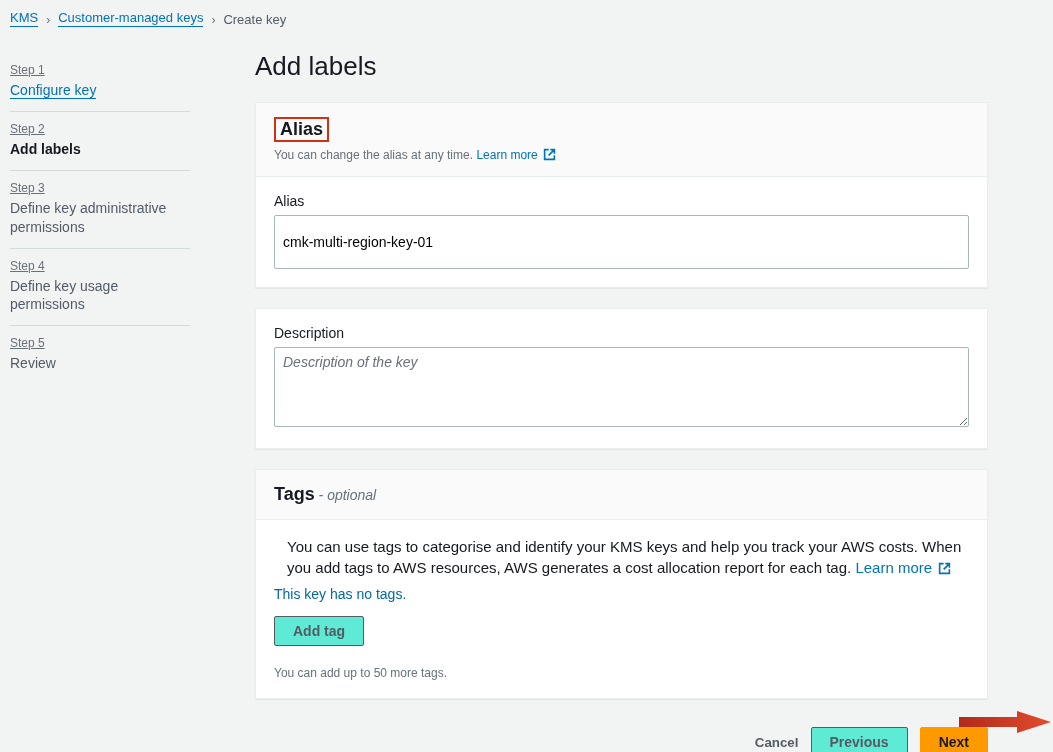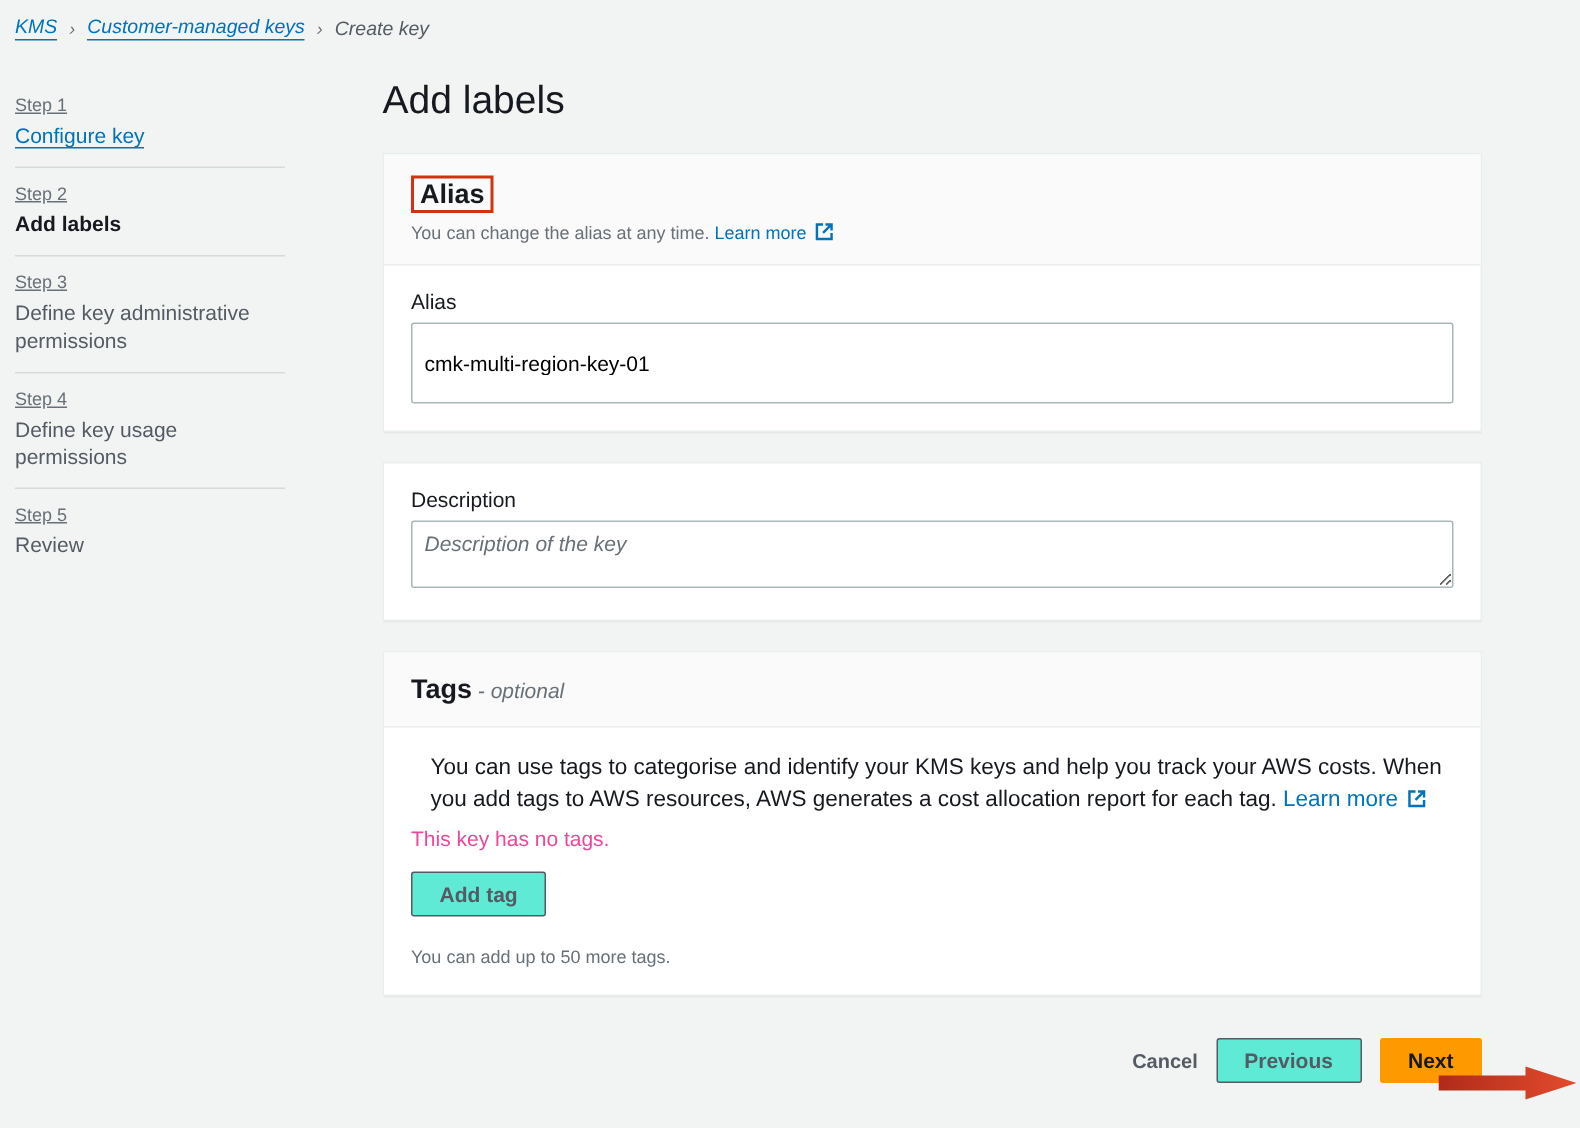--- a/index.html
+++ b/index.html
@@ -8,25 +8,24 @@
       background: #f2f3f3;
       color: #16191f;
       font-size: 14px;
       width: 1053px;
       height: 752px;
       overflow: hidden;
       position: relative;
     }
     .breadcrumb {
       display: flex;
-      align-items: center;
+      align-items: flex-end;
       gap: 8px;
       padding: 10px 10px 6px 10px;
       font-size: 13px;
-      font-style: italic;
     }
     .breadcrumb a {
       color: #0073bb;
       text-decoration: none;
       border-bottom: 1px solid #0073bb;
       padding-bottom: 1px;
     }
     .breadcrumb .chev {
       color: #687078;
       font-size: 12px;
@@ -135,33 +134,33 @@
     textarea {
       width: 100%;
       padding: 6px 8px;
       font-size: 14px;
       border: 1px solid #aab7b8;
       border-radius: 2px;
       font-family: inherit;
       font-style: italic;
       color: #687078;
       resize: vertical;
-      height: 45px;
+      height: 80px;
     }
     textarea::placeholder { color: #687078; font-style: italic; }
     .tags-desc {
       font-size: 15px;
       color: #16191f;
       line-height: 1.4;
       margin-bottom: 8px;
       margin-left: 13px;
     }
     .tags-empty {
       font-size: 14px;
-      color: #ec4899;
+      color: #0369a1;
       margin-bottom: 14px;
     }
     .btn {
       display: inline-block;
       padding: 6px 18px;
       font-size: 14px;
       font-weight: 700;
       border: 1px solid #545b64;
       background: #5eead4;
       color: #545b64;

